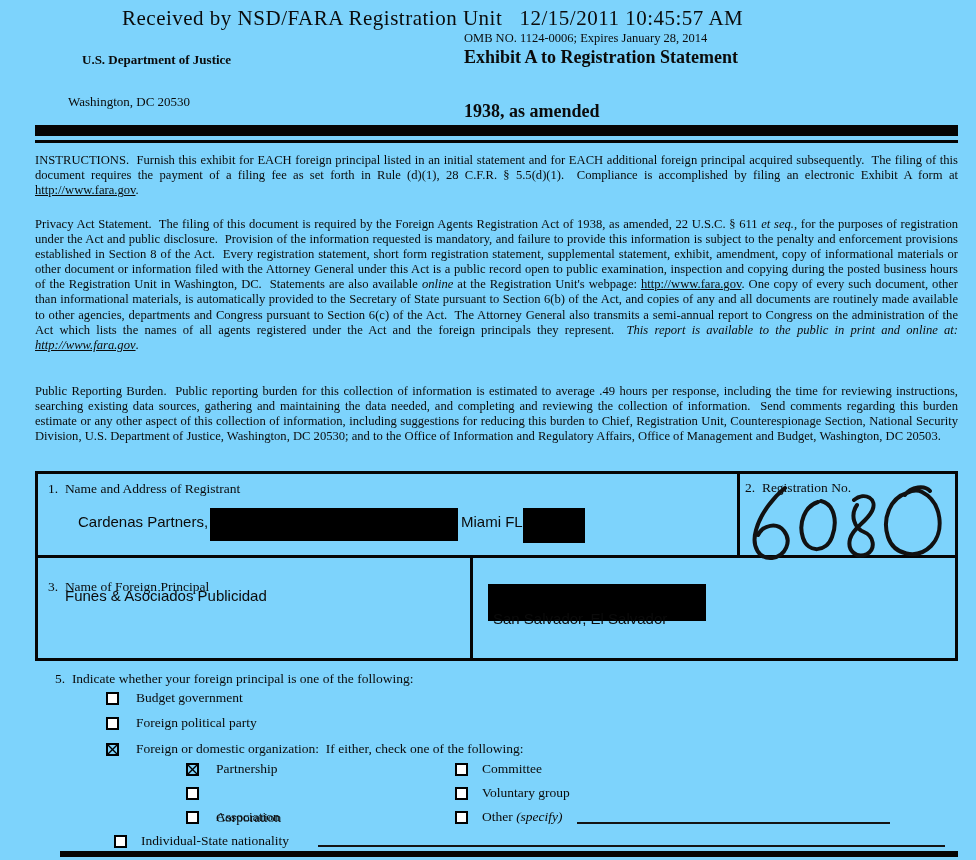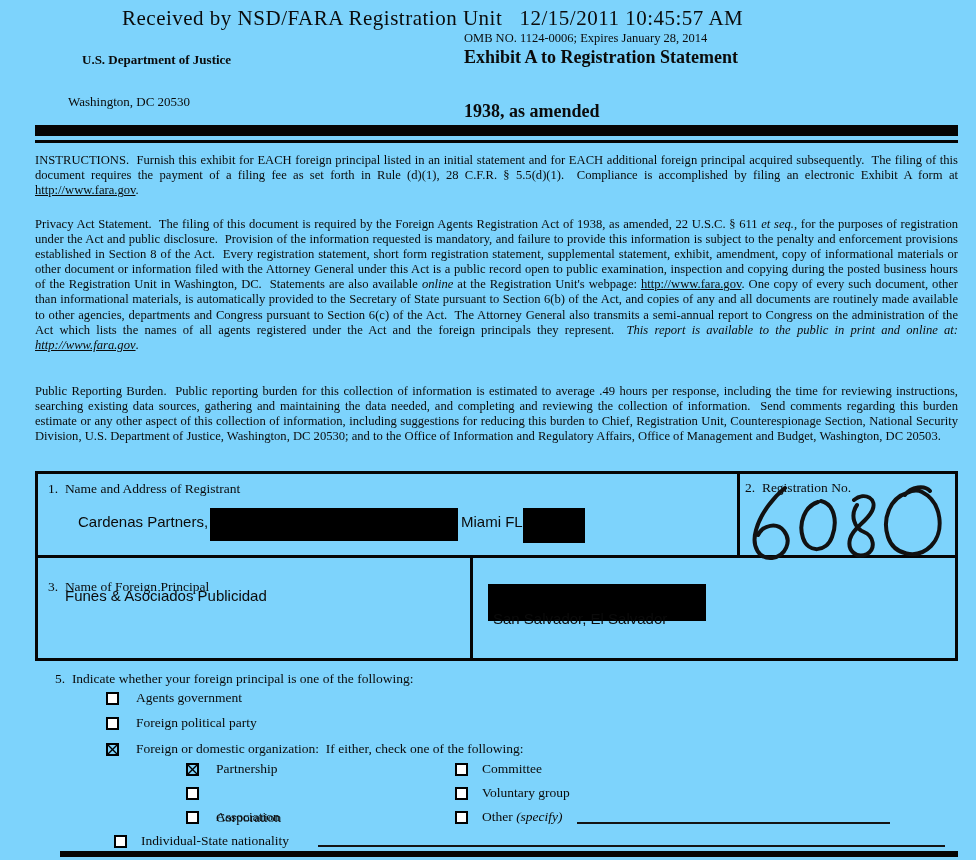--- a/index.html
+++ b/index.html
@@ -93,21 +93,21 @@
   <svg class="abs hand" width="215" height="96" viewBox="0 0 215 96" fill="none" stroke="#111" stroke-width="4" stroke-linecap="round">
     <path d="M48 10 C38 18 24 34 19 52 C14 70 23 81 35 80 C49 78 55 63 47 53 C40 44 26 47 21 57"></path>
     <path d="M81 24 C68 28 61 45 66 60 C71 75 89 75 95 59 C101 43 97 26 84 23"></path>
     <path d="M117 22 C128 13 141 21 135 33 C129 45 116 49 113 61 C110 73 120 81 130 76 C139 71 137 58 127 54 C117 50 113 37 120 27"></path>
     <path d="M168 17 C174 8 188 7 193 13 M170 15 C153 20 145 41 151 59 C157 77 180 82 194 68 C208 54 205 24 185 14 C179 11 174 13 170 15"></path>
   </svg>
 
   <div class="abs s5 pre" style="left:55px; top:671px;">5.  Indicate whether your foreign principal is one of the following:</div>
 
   <span class="cb" style="left:106px; top:692px;"></span>
-  <div class="abs s5" style="left:136px; top:690px;">Agents government</div>
+  <div class="abs s5" style="left:136px; top:690px;">Budget government</div>
 
   <span class="cb" style="left:106px; top:717px;"></span>
   <div class="abs s5" style="left:136px; top:715px;">Foreign political party</div>
 
   <span class="cb checked" style="left:106px; top:743px;"></span>
   <div class="abs s5 pre" style="left:136px; top:741px;">Foreign or domestic organization:  If either, check one of the following:</div>
 
   <span class="cb checked" style="left:186px; top:763px;"></span>
   <div class="abs s5" style="left:216px; top:761px;">Partnership</div>
 

